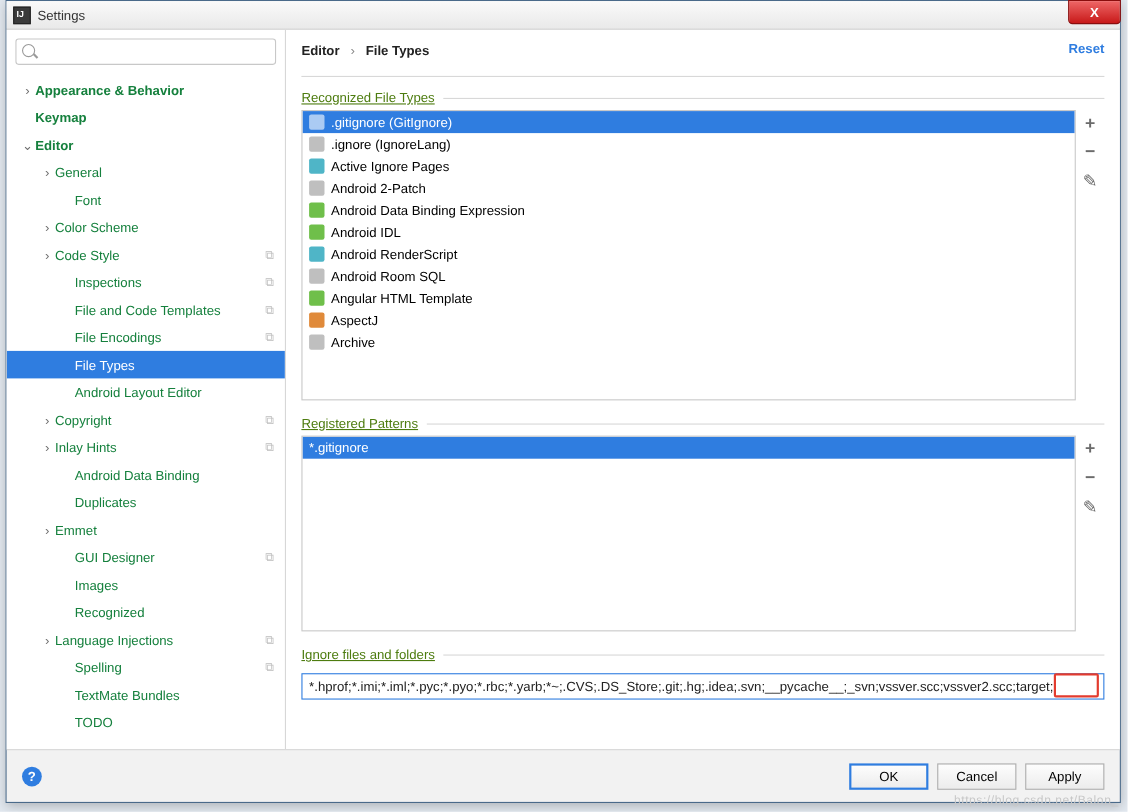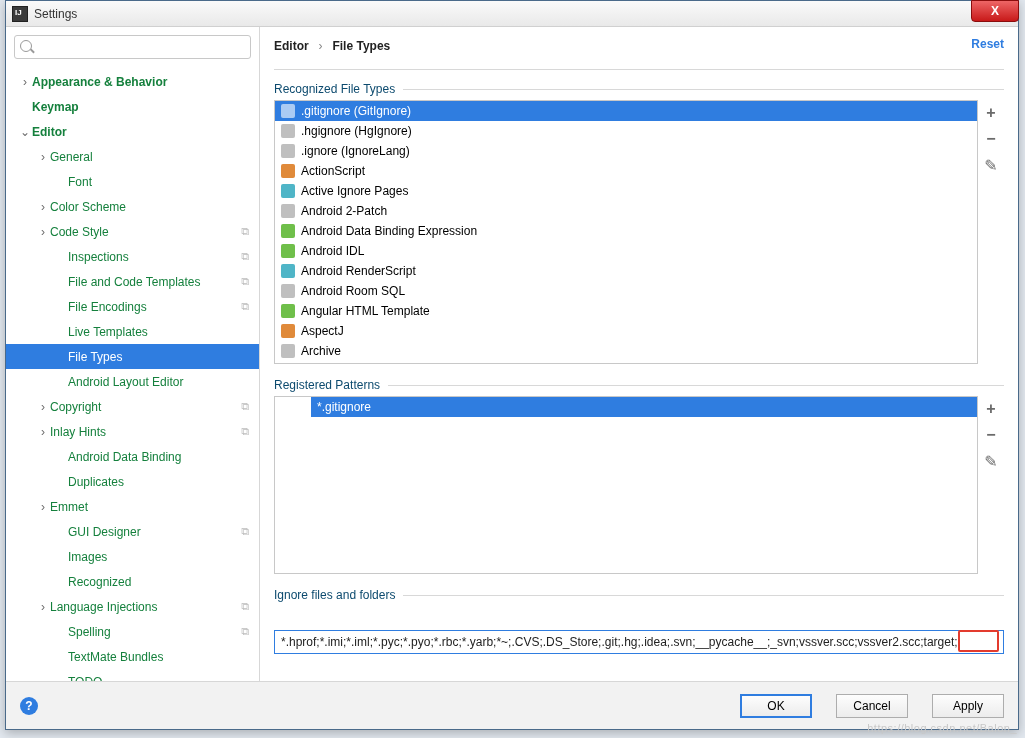--- a/index.html
+++ b/index.html
@@ -25,42 +25,42 @@
 .node.sel { background: #2f7de0; }
 .node.sel .lbl, .node.sel .arrow { color: #fff; }
 .node .copy { position: absolute; right: 10px; color: #bdbdbd; font-size: 11px; }
 .pad1 { padding-left: 14px; } .pad2 { padding-left: 32px; } .pad3 { padding-left: 50px; }
 .main { flex: 1; display: flex; flex-direction: column; padding: 10px 14px 0 14px; overflow: hidden; }
 .crumb-row { display: flex; align-items: flex-start; height: 28px; }
 .crumb { font-weight: bold; color: #222; font-size: 14px; }
 .crumb .sep { color: #888; margin: 0 6px; font-weight: normal; }
 .reset { margin-left: auto; color: #2f7de0; font-weight: bold; cursor: pointer; }
 .hr { border-top: 1px solid #d8d8d8; margin: 4px 0 12px 0; }
-.group-label { color: #0c4a6e; font-size: 12px; margin-bottom: 4px; position: relative; display: flex; align-items: center; }
+.group-label { color: #4d7c0f; font-size: 12px; margin-bottom: 4px; position: relative; display: flex; align-items: center; text-decoration: underline; }
 .group-label::after { content: ""; flex: 1; border-top: 1px solid #d8d8d8; margin-left: 8px; }
 .listbox-row { display: flex; }
 .listbox { flex: 1; border: 1px solid #c8c8c8; background: #fff; overflow: auto; }
 .ft-list { height: 264px; }
-.pat-list { height: 178px; padding-left: 36px; }
+.pat-list { height: 178px; }
 .side-tools { width: 26px; display: flex; flex-direction: column; align-items: center; }
 .tool { width: 22px; height: 22px; margin: 2px 0; display: flex; align-items: center; justify-content: center; color: #6b6b6b; cursor: pointer; font-size: 16px; }
 .tool.plus::before { content: "+"; font-weight: bold; }
 .tool.minus::before { content: "−"; font-weight: bold; }
 .tool.edit::before { content: "✎"; }
 .li { height: 20px; display: flex; align-items: center; padding: 0 6px; cursor: pointer; }
 .li .fico { width: 14px; height: 14px; margin-right: 6px; background: #d8d8d8; border-radius: 2px; display: inline-block; }
 .li.sel { background: #2f7de0; color: #fff; }
 .li.sel .fico { background: rgba(255,255,255,.6); }
 .orange .fico{background:#e08a3a;} .green .fico{background:#6fbf4a;} .teal .fico{background:#4fb5c7;} .grey .fico{background:#bfbfbf;}
 .ignore-input { height: 24px; border: 1px solid #2f7de0; padding: 0 6px; width: 100%; background: #fff; color: #222; }
-.ignore-wrap { position: relative; margin-top: 24px; margin-bottom: 6px; }
+.ignore-wrap { position: relative; margin-top: 6px; margin-bottom: 6px; }
 .highlight { position: absolute; right: 5px; top: 0px; height: 22px; width: 41px; border: 2px solid #e33b2e; border-radius: 2px; pointer-events: none; }
 .footer { height: 48px; border-top: 1px solid #d7d7d7; display: flex; align-items: center; padding: 0 14px; }
 .help { width: 18px; height: 18px; border-radius: 50%; background: #2f7de0; color: #fff; display: flex; align-items: center; justify-content: center; font-weight: bold; font-size: 12px; cursor: pointer; }
-.btns { margin-left: auto; display: flex; gap: 24px; }
+.btns { margin-left: auto; display: flex; gap: 8px; }
 .btn { min-width: 72px; height: 24px; border: 1px solid #adadad; background: linear-gradient(#fdfdfd,#ececec); cursor: pointer; padding: 0 12px; }
 .btn.primary { border: 2px solid #2f7de0; }
 .watermark { position: absolute; right: 8px; bottom: 4px; color: #c8c8c8; font-size: 11px; letter-spacing: .5px; pointer-events:none;}
 </style>
 </head>
 <body>
 
 <div class="window">
   <div class="titlebar">
     <span class="ico"></span>
@@ -113,24 +113,20 @@
           </div>
           <div class="node pad3">
             <span class="arrow"></span>
             <span class="lbl">File and Code Templates</span>
             <span class="copy">⧉</span>
           </div>
           <div class="node pad3">
             <span class="arrow"></span>
             <span class="lbl">File Encodings</span>
             <span class="copy">⧉</span>
-          </div>
-          <div class="node pad3">
-            <span class="arrow"></span>
-            <span class="lbl">Live Templates</span>
           </div>
           <div class="node pad3 sel">
             <span class="arrow"></span>
             <span class="lbl">File Types</span>
           </div>
           <div class="node pad3">
             <span class="arrow"></span>
             <span class="lbl">Android Layout Editor</span>
           </div>
           <div class="node pad2">
@@ -204,29 +200,21 @@
           <span>Recognized File Types</span>
         </div>
       <div class="listbox-row">
         <div class="listbox ft-list" id="ftlist">
             <div class="li grey sel">
               <span class="fico"></span>
               <span>.gitignore (GitIgnore)</span>
             </div>
             <div class="li grey">
               <span class="fico"></span>
-              <span>.hgignore (HgIgnore)</span>
-            </div>
-            <div class="li grey">
-              <span class="fico"></span>
               <span>.ignore (IgnoreLang)</span>
-            </div>
-            <div class="li orange">
-              <span class="fico"></span>
-              <span>ActionScript</span>
             </div>
             <div class="li teal">
               <span class="fico"></span>
               <span>Active Ignore Pages</span>
             </div>
             <div class="li grey">
               <span class="fico"></span>
               <span>Android 2-Patch</span>
             </div>
             <div class="li green">

